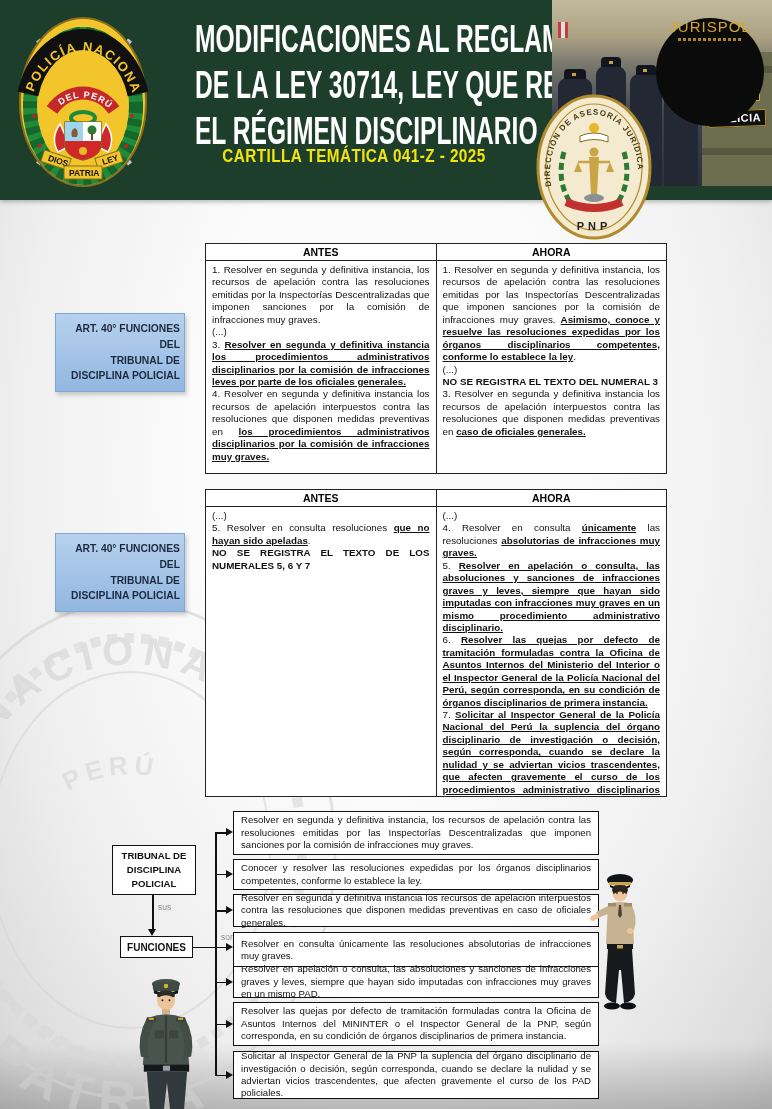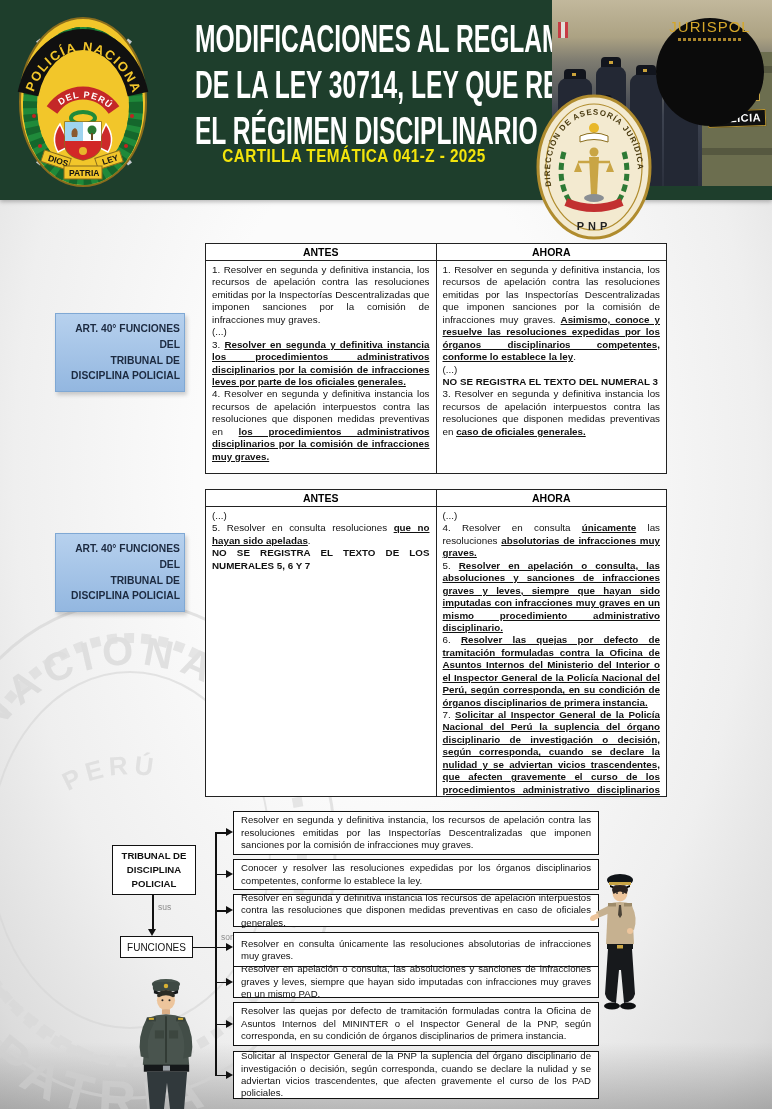--- a/index.html
+++ b/index.html
@@ -52,21 +52,21 @@
   .para { text-align:justify; }
   .run-n { font-weight:400; }
   .run-b { font-weight:800;margin-top:48px; }
   .run-bu { font-weight:800; text-decoration:underline; }
 
   
   .node { background:#fff; border:1.8px solid #111; color:#111; }
   .root-node { left:112px; top:845px; width:84px; height:50px; display:flex; flex-direction:column; justify-content:center;
                text-align:center; font-size:9.6px; font-weight:800; line-height:1.45; }
   .func-node { left:120px; top:936px; width:73px; height:22px; display:flex; align-items:center; justify-content:center;
-               font-size:10px; font-weight:400; }
+               font-size:10px; font-weight:700; }
   .edge-label { color:#8d8d8d; font-size:8.5px; }
   .vline { width:1.6px; background:#111; }
   .hline { height:1.6px; background:#111; }
   .arr-r { width:0; height:0; border-top:4.5px solid transparent; border-bottom:4.5px solid transparent; border-left:7px solid #111; }
   .arr-d { width:0; height:0; border-left:4.5px solid transparent; border-right:4.5px solid transparent; border-top:7px solid #111; }
   .fbox { left:233px; width:366px; background:#fff; border:1.6px solid #111; padding:3px 7px;
           font-size:9.6px; line-height:1.3; color:#111; display:flex; align-items:center; }
   .fbox .para { width:100%; }
 
   .watermark { left:-80px; top:600px; opacity:.6; pointer-events:none; }

